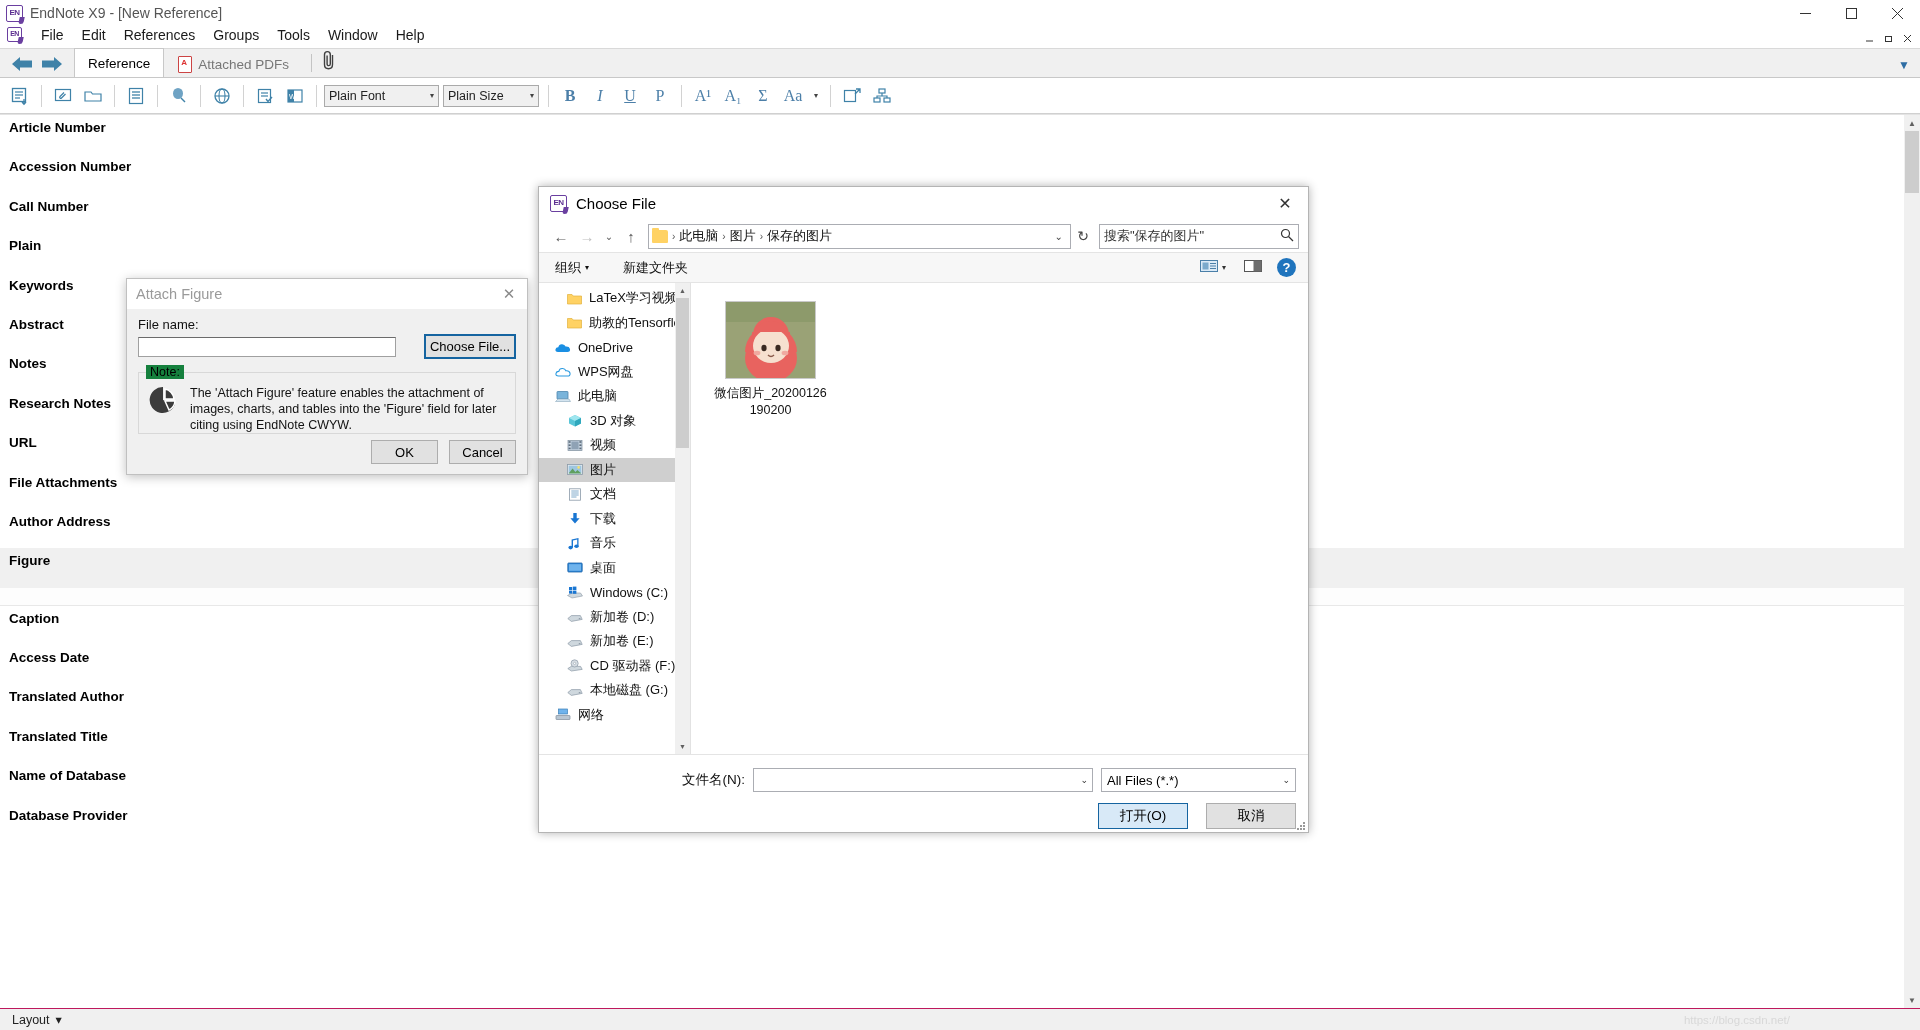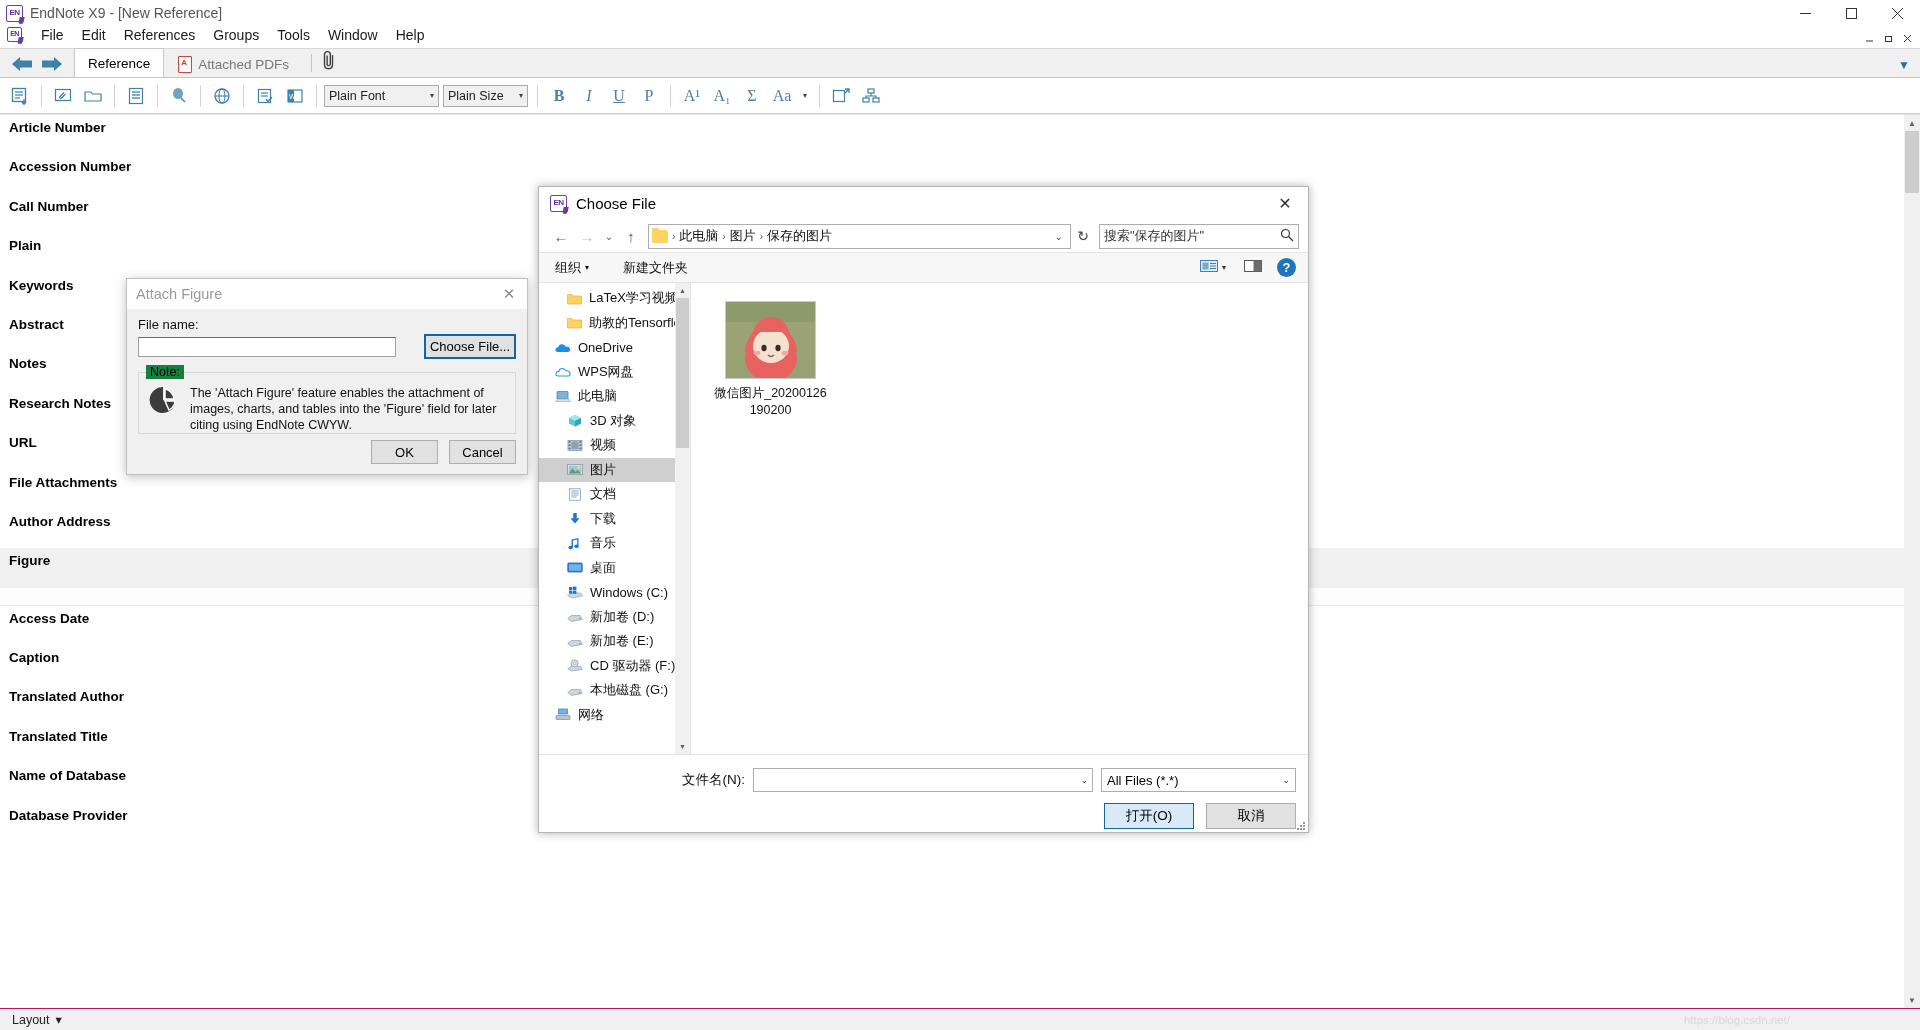--- a/index.html
+++ b/index.html
@@ -176,21 +176,21 @@
   .fninput {
     width:340px; height:24px; border:1px solid #abadb3; background:#fff; display:flex;
     align-items:center; padding:0 4px;
   }
   .fninput .carat{ margin-left:auto; font-size:9px; color:#333; }
   .typesel {
     width:195px; height:24px; border:1px solid #abadb3; background:#fff;
     display:flex; align-items:center; padding:0 5px; font-size:13px;
   }
   .typesel .carat{ margin-left:auto; font-size:9px; color:#333;}
-  .btnrow { position:absolute; right:12px; top:48px; display:flex; gap:12px;border-radius:7px;}
+  .btnrow { position:absolute; right:12px; top:48px; display:flex; gap:18px;border-radius:7px;}
   .cfbtn {
     width:90px; height:26px; border:1px solid #adadad; background:#e1e1e1;
     display:flex; align-items:center; justify-content:center; font-size:13.5px; color:#000;
   }
   .cfbtn.primary { border:1px solid #1564a0; background:#d8e9f7; }
   .resizer { position:absolute; right:2px; bottom:1px; width:12px; height:12px; }
 
   
   .af-dialog {
     position:absolute; left:126px; top:278px; width:402px; height:197px;
@@ -370,21 +370,21 @@
           <rect x="3" y="4" width="6" height="12" fill="#3f82a8"></rect>
           <text x="4" y="13" font-size="7" fill="#fff" font-family="sans-serif">W</text>
         </svg>
     </div>
     <div class="tb-sep"></div>
 
     <div class="tb-combo">
       <span class="cv">Plain Font</span>
       <span class="carat">▾</span>
     </div>
-    <div class="tb-combo" style="width:85px">
+    <div class="tb-combo" style="width:96px">
       <span class="cv">Plain Size</span>
       <span class="carat">▾</span>
     </div>
     <div class="tb-sep"></div>
 
     <div class="tb-btn">
         <span class="tb-text" style="font-weight:bold">B</span>
       </div>
     <div class="tb-btn">
         <span class="tb-text" style="font-style:italic">I</span>
@@ -461,24 +461,24 @@
           <div class="lab">File Attachments</div>
         </div>
         <div class="fieldrow">
           <div class="lab">Author Address</div>
         </div>
         <div class="fieldrow hl">
           <div class="lab">Figure</div>
         </div>
         <div class="fieldrow hlbot" style="height: 18px;"></div>
         <div class="fieldrow">
+          <div class="lab">Caption</div>
+        </div>
+        <div class="fieldrow">
           <div class="lab">Access Date</div>
-        </div>
-        <div class="fieldrow">
-          <div class="lab">Caption</div>
         </div>
         <div class="fieldrow">
           <div class="lab">Translated Author</div>
         </div>
         <div class="fieldrow">
           <div class="lab">Translated Title</div>
         </div>
         <div class="fieldrow">
           <div class="lab">Name of Database</div>
         </div>

